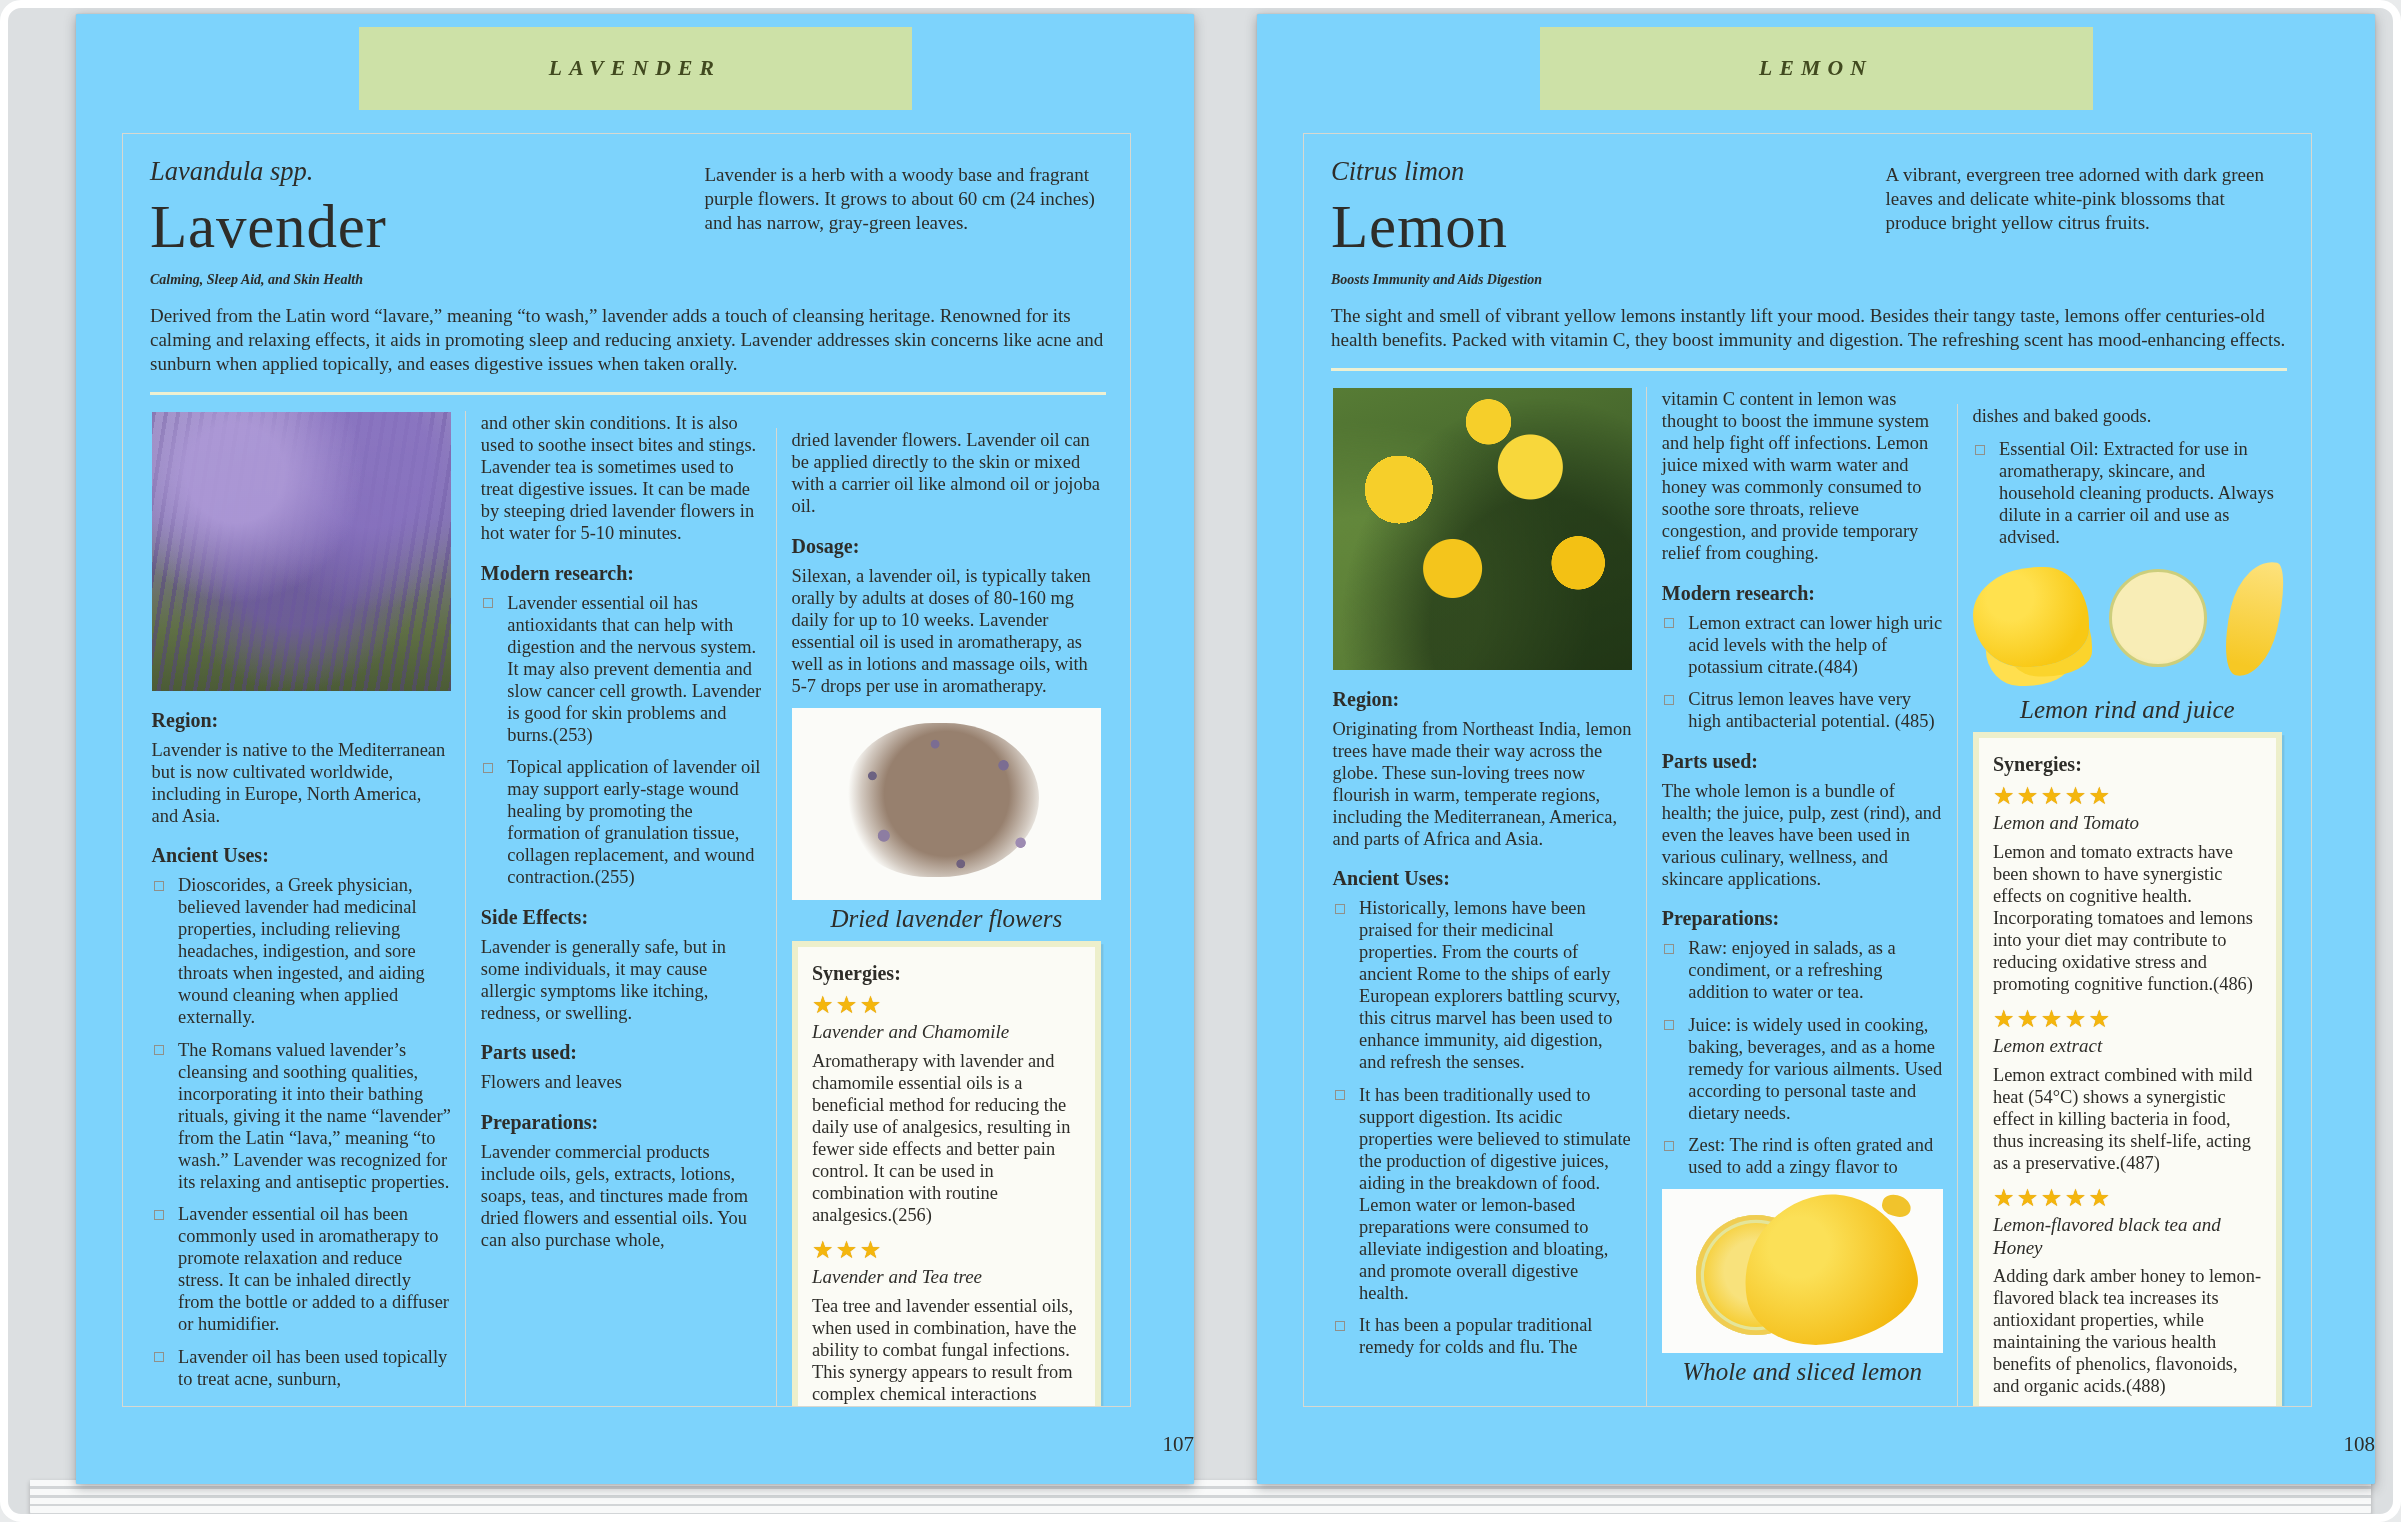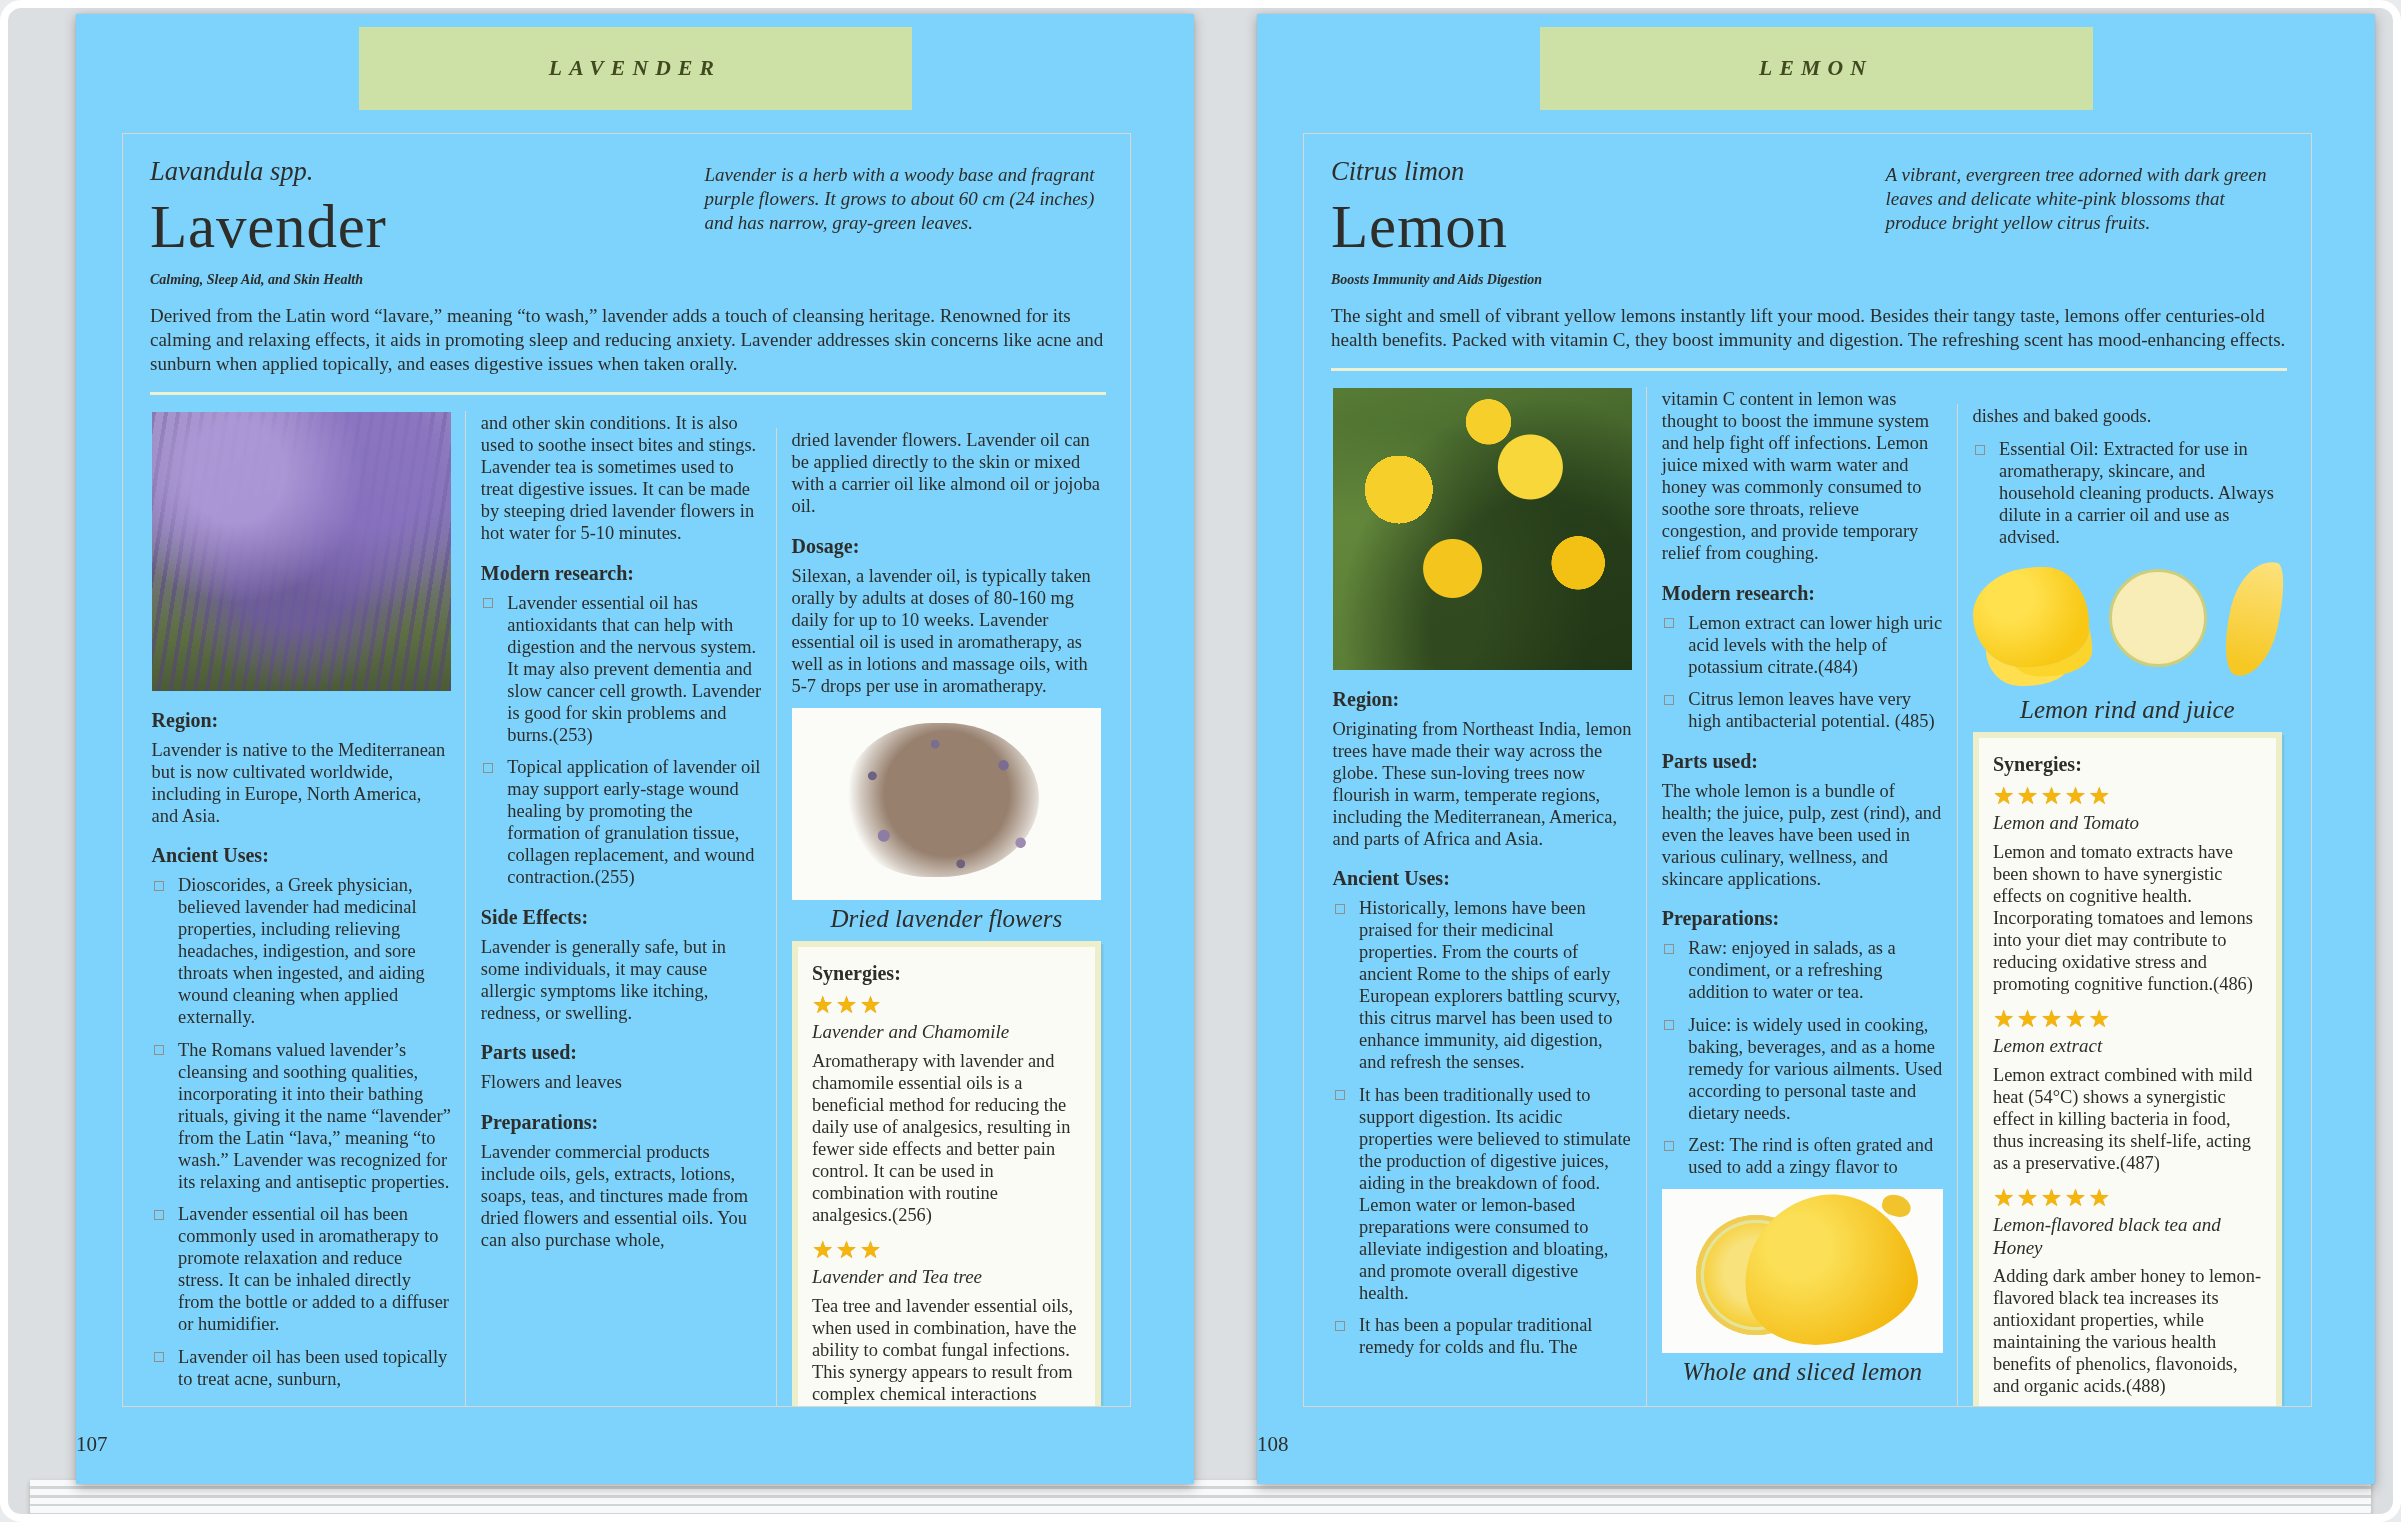--- a/index.html
+++ b/index.html
@@ -42,21 +42,21 @@
     padding: 22.4px 24px 0 27px;
     height: 1274px;
     overflow: hidden;
   }
   .content::after {
     content:""; position:absolute; top:-0.8px; bottom:-0.8px; right:-17px; width:14.4px;
     background:#f1f2d8;
   }
   .hdr { display:flex; justify-content:space-between; }
   .hdr-left { width: 56%; }
-  .hdr-right { width: 42%; font-style: italic; font-size: 19px; line-height: 24px; padding-top: 6.4px; }
+  .hdr-right { width: 42%; font-size: 19px; line-height: 24px; padding-top: 6.4px; }
   .latin { font-style: italic; font-size: 26.5px; }
   .title { font-size: 61px; line-height: 1.04; margin-top: 8px; font-weight: normal; letter-spacing: 0.8px; }
   .subtitle { font-weight: bold; font-style: italic; font-size: 14px; margin-top: 13px; }
   .intro { font-size: 19px; line-height: 24px; margin-top: 16px; padding-bottom: 16px; border-bottom: 3.2px solid #eef0d2; }
   .cols { display: flex; margin-top: 16px; }
   .col { font-size: 18.4px; line-height: 22px; padding: 1.6px 14.4px 0 14.4px; }
   .col + .col { border-left: 0.8px solid #d8d8d0; }
   .c1 { width: 33%; padding-left: 1.6px; }
   .c2 { width: 32.5%; }
   .c3 { width: 34.5%; padding-right: 4.8px; margin-top: 17px; }
@@ -154,21 +154,21 @@
     margin-top: 4.8px;
     box-shadow: 2.4px 3.2px 0 rgba(90,90,70,.14);
   }
   .syn-box .h-sec { margin-top: 1.6px; }
   .stars {
     color: #f4b60d; font-size: 24px; letter-spacing: 2.4px;
     margin: 3.2px 0 3.2px; text-shadow: 0 0 0.8px #cf8a06;
     line-height: 26px;
   }
   .syn-name { font-style: italic; font-size: 19px; margin-bottom: 6.4px; line-height: 22.4px; }
-  .page-num { position: absolute; bottom: 27px; left: 0; right: 0; text-align: left; font-size: 21px; }
+  .page-num { position: absolute; bottom: 27px; left: 0; right: 0; text-align: right; font-size: 21px; }
   .page-stack {
     margin: -4.8px 22.4px 0;
     height: 43px;
     background: repeating-linear-gradient(180deg, #f8f9f9 0 6.4px, #d2d5d7 6.4px 8.8px);
     border-radius: 0 0 13px 13px;
     box-shadow: 0 2.4px 4.8px rgba(0,0,0,.22);
   }
 </style>
 </head>
 <body>

